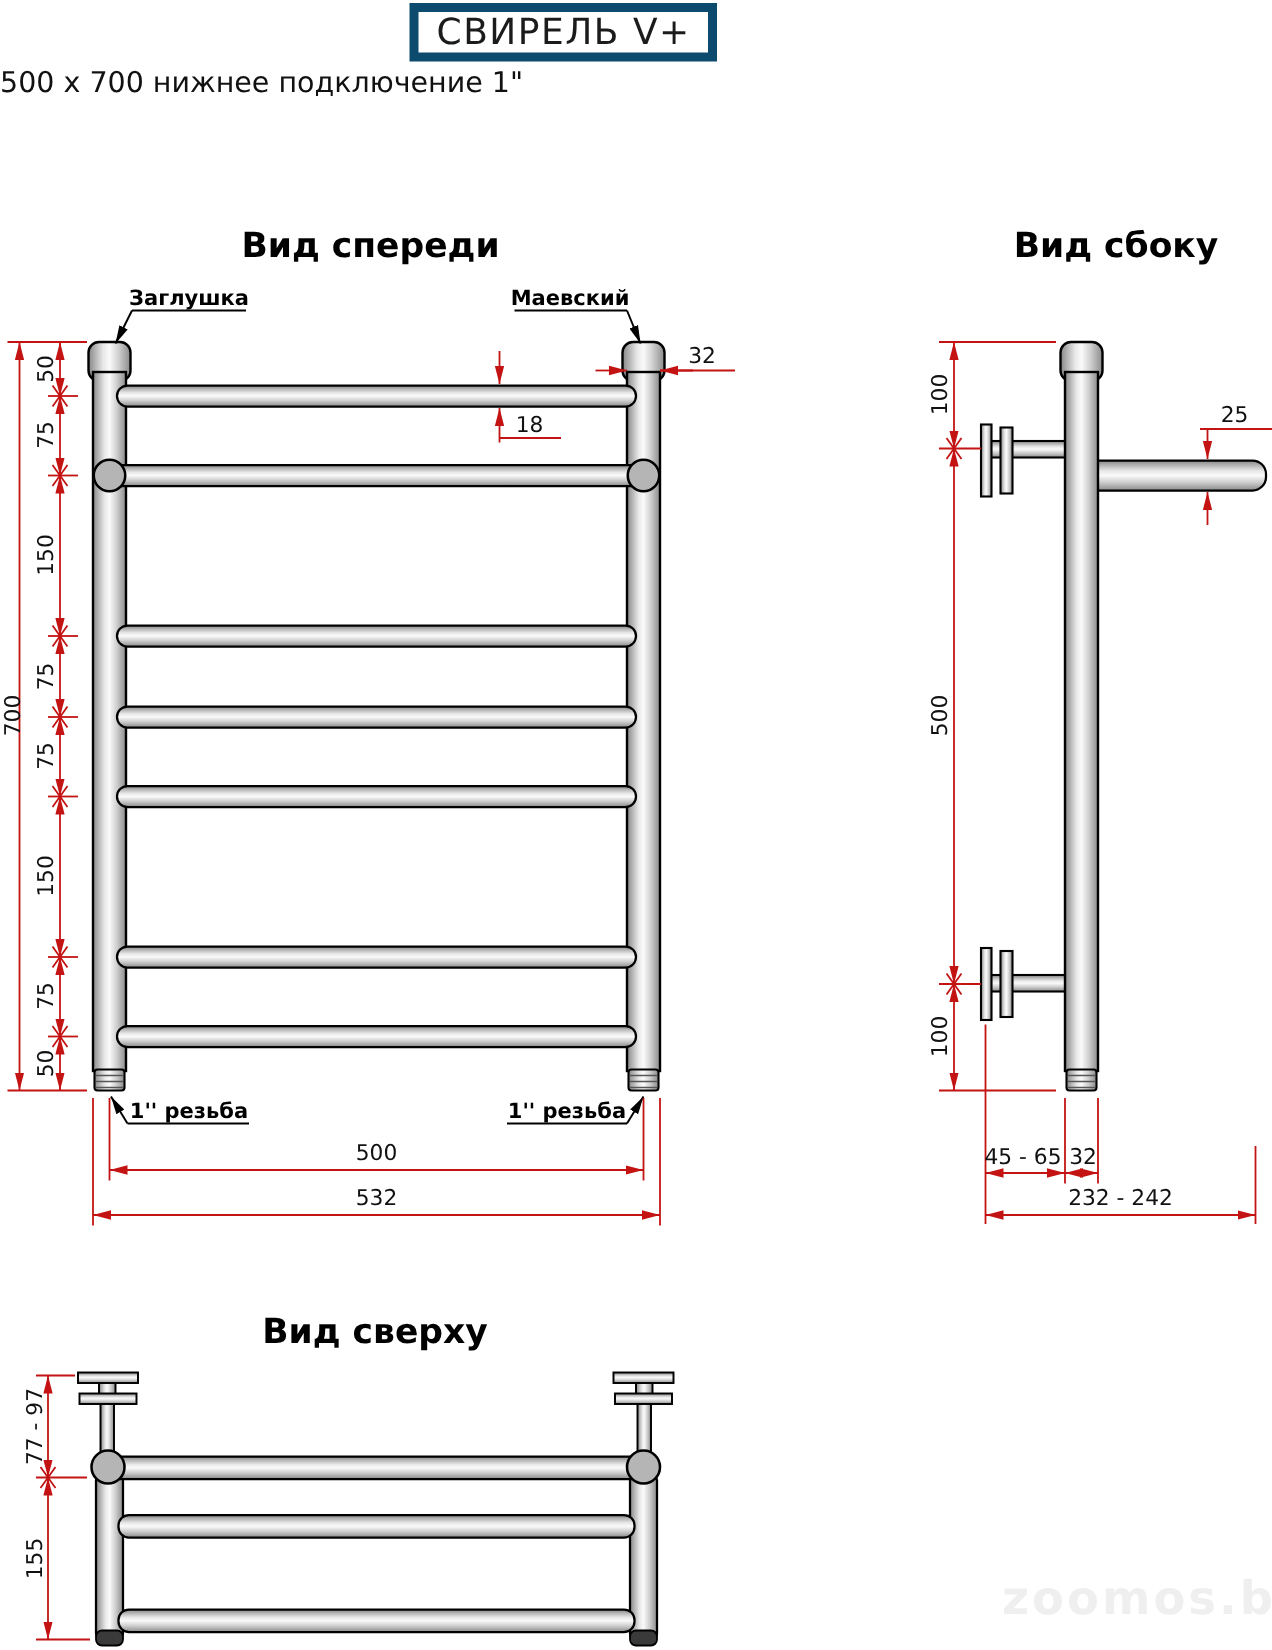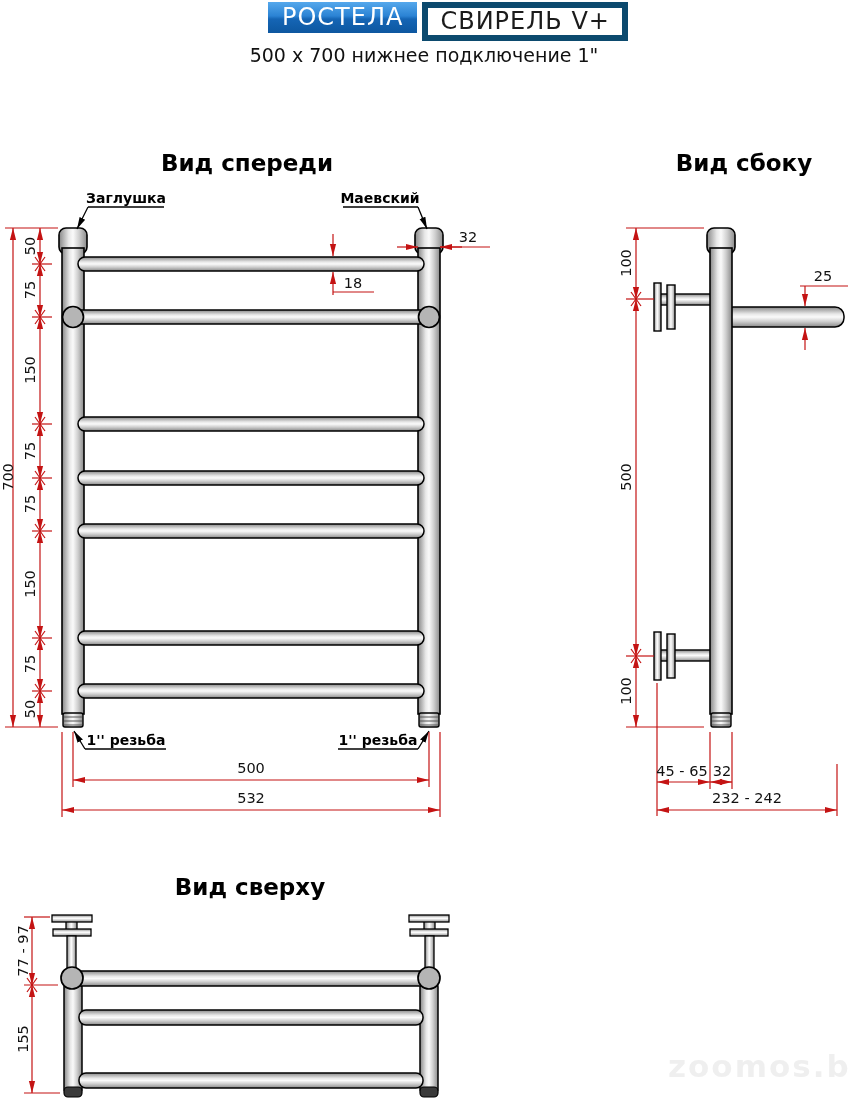--- a/index.html
+++ b/index.html
@@ -3,36 +3,35 @@
 <meta charset="utf-8">
 <style>
   html,body{margin:0;padding:0;background:#fff;}
   .page{position:relative;width:848px;height:1100px;background:#fff;overflow:hidden;
         font-family:"DejaVu Sans","Liberation Sans",sans-serif;}
   .hdr{position:absolute;top:2px;left:268px;display:flex;align-items:stretch;}
   .brand{background:linear-gradient(180deg,#55a8ec 0%,#2b83d4 45%,#1565b5 55%,#0d57a0 100%);
          color:#fff;font-size:24px;line-height:31px;height:31px;padding:0 14px;letter-spacing:1px;}
   .model{background:#fff;border:6px solid #0c4a6e;color:#1b1b1b;font-size:24px;line-height:27px;
          height:27px;padding:0 12px;margin-left:5px;letter-spacing:1px;}
-  .subtitle{position:absolute;top:44px;left:0;width:100%;text-align:center;
+  .subtitle{position:absolute;top:44px;left:0;width:100%;
             font-size:19px;color:#111;}
   .watermark{position:absolute;left:668px;top:1048px;font-size:31px;font-weight:bold;
              letter-spacing:2px;color:rgba(120,120,120,0.12);}
   svg text{font-family:"DejaVu Sans","Liberation Sans",sans-serif;}
   .vtitle{font-size:23px;font-weight:bold;fill:#000;}
   .dim-t{font-size:14.5px;fill:#111;}
   .lbl{font-size:14px;font-weight:bold;fill:#000;}
 </style>
 </head>
 <body>
 
 <div class="page">
 
   <div class="hdr">
-    <div class="brand">РОСТЕЛА</div>
     <div class="model">СВИРЕЛЬ V+</div>
   </div>
   <div class="subtitle">500 x 700 нижнее подключение 1"</div>
 
   <svg width="848" height="1100" viewBox="0 0 848 1100">
     <defs>
       <linearGradient id="gV" x1="0" y1="0" x2="1" y2="0">
         <stop offset="0" stop-color="#878787"></stop>
           <stop offset="0.35" stop-color="#e8e8e8"></stop>
         <stop offset="0.5" stop-color="#fafafa"></stop>

